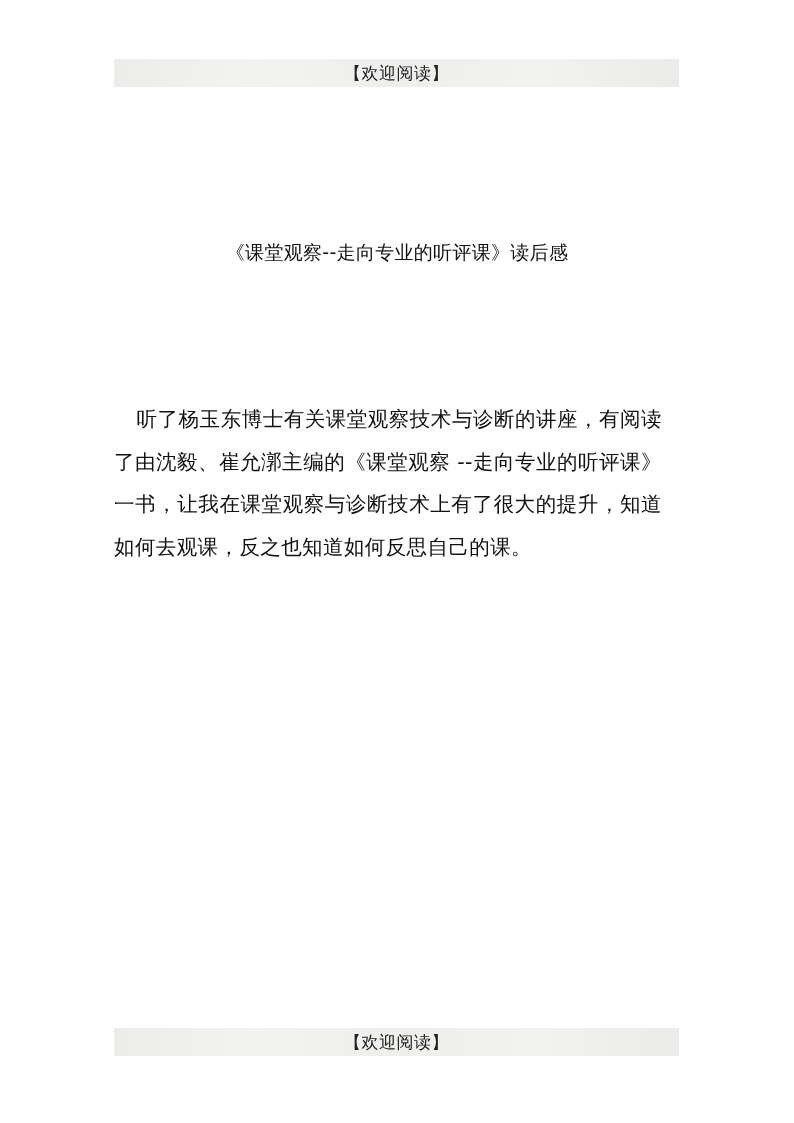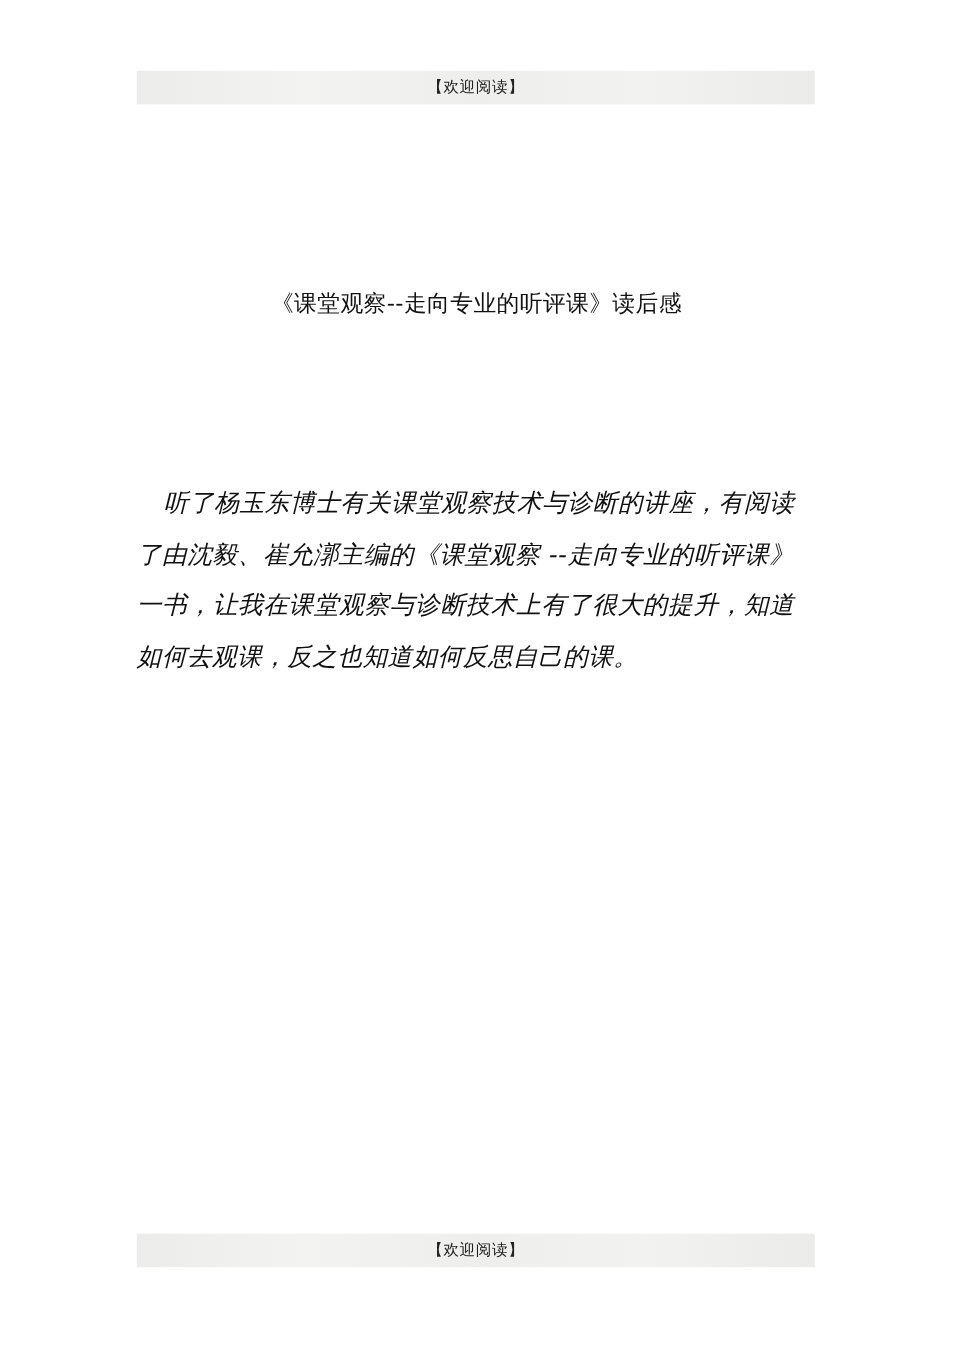--- a/index.html
+++ b/index.html
@@ -1,26 +1,26 @@
 <!DOCTYPE html>
 <html><head>
   <meta charset="utf-8">
   <style>
     html, body { margin: 0; padding: 0; background: #ffffff; }
     body { width: 794px; height: 1123px; position: relative; overflow: hidden;
            font-family: "DejaVu Sans", sans-serif; color: #111; }
     .band { position: absolute; left: 114px; width: 565px; height: 28px;
             background: linear-gradient(90deg, #ececeb 0%, #f3f3f2 25%, #eeeeed 50%, #f2f2f1 75%, #ebebea 100%);
             display: flex; align-items: center; justify-content: center; }
-    .band span { font-family: "DejaVu Serif", serif; font-size: 13px; color: #222; letter-spacing: 0.5px; }
+    .band span { font-family: "DejaVu Serif", serif; font-size: 17px; color: #222; letter-spacing: 0.5px; }
     #header-band { top: 59px; }
     #footer-band { top: 1028px; }
     #doc-title { position: absolute; top: 240px; left: 0; width: 794px; text-align: center;
                  font-size: 19px; color: #111; letter-spacing: 0.3px; }
-    #doc-body { position: absolute; top: 398px; left: 114px; width: 548px; font-style: italic; }
+    #doc-body { position: absolute; top: 398px; left: 114px; width: 548px; }
     #doc-body p { margin: 0; font-size: 20.5px; line-height: 42.7px; text-indent: 1.1em;
                   text-align: justify; text-justify: inter-ideograph; letter-spacing: 0.4px; }
   </style>
 </head>
 <body>
 
 <div id="header-band" class="band">
   <span>【欢迎阅读】</span>
 </div>
 

